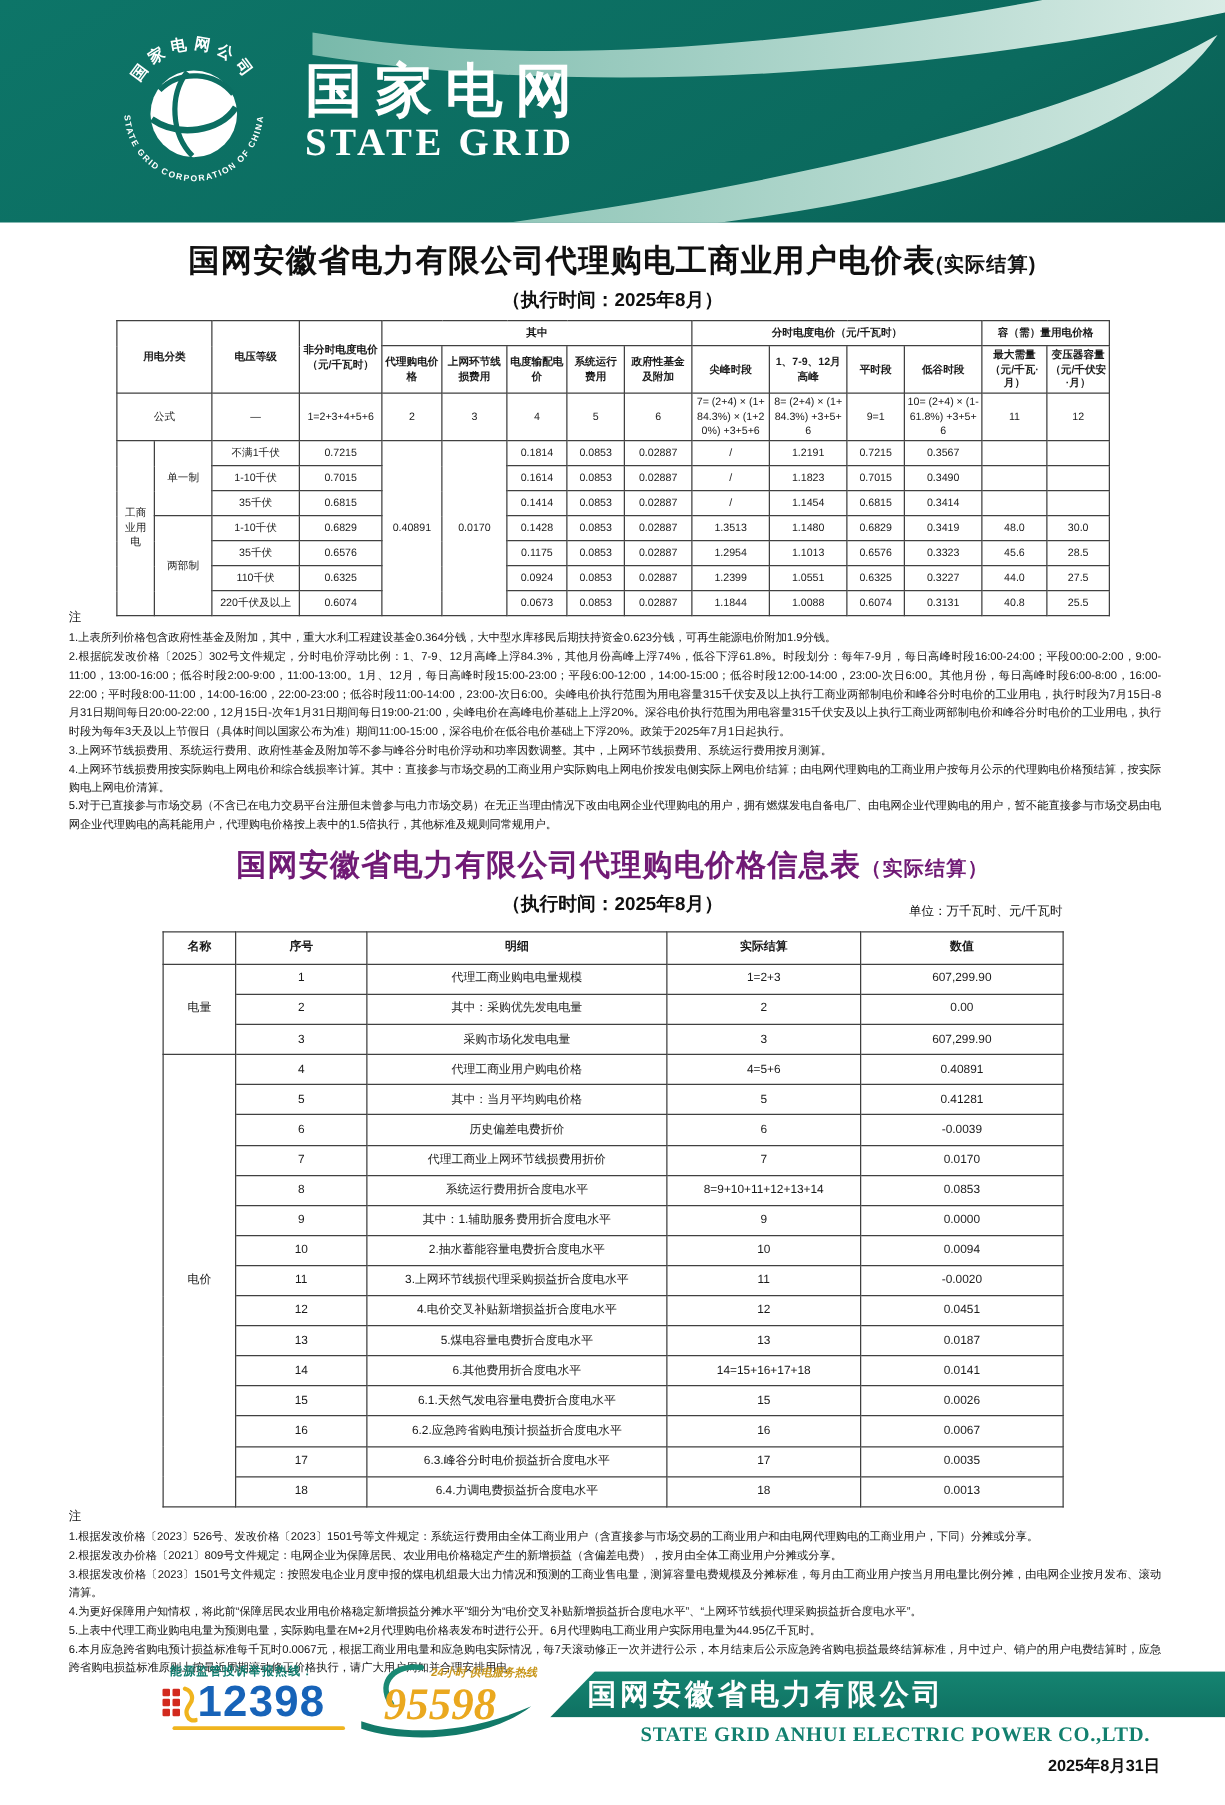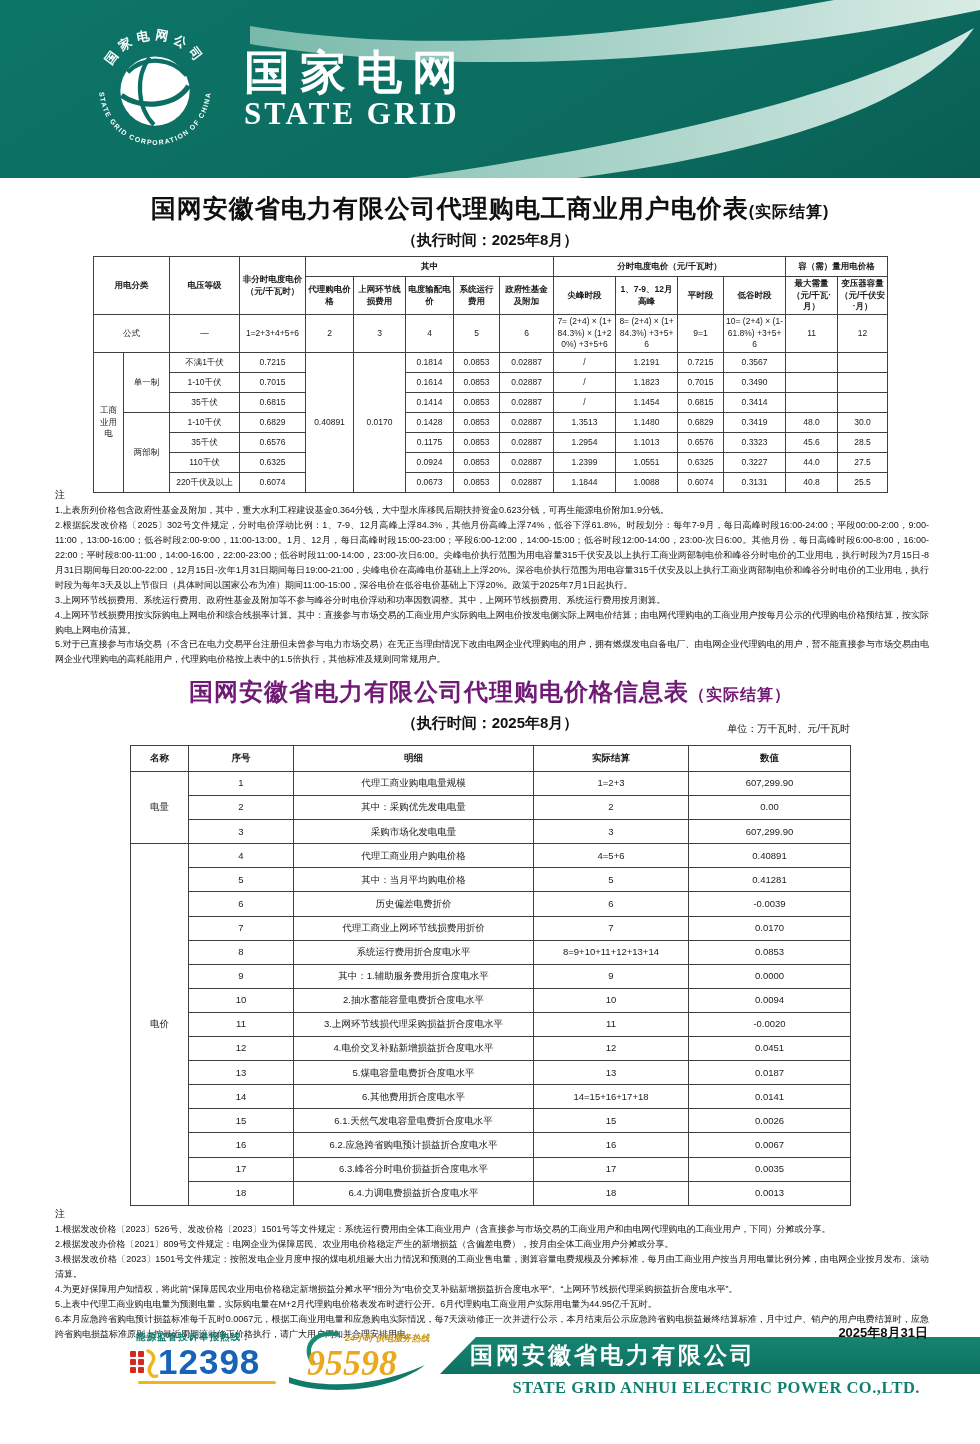--- a/index.html
+++ b/index.html
@@ -57,21 +57,21 @@
   .hotline-bar { height:3px; background:#f0b41e; width:138px; margin-top:2px; margin-left:10px; border-radius:2px; }
 
   .service-logo { position:absolute; left:283px; top:1327px; }
 
   .company-band { position:absolute; top:1337px; right:0; width:540px; height:37px;
     background:linear-gradient(180deg,#158471 0%,#0f7162 100%);
     clip-path:polygon(36px 0, 100% 0, 100% 100%, 0 100%);
     display:flex; align-items:center; }
   .company-cn { color:#fff; font-weight:bold; font-size:23px; letter-spacing:3px; padding-left:30px; }
   .company-en { position:absolute; top:1378px; right:60px; color:#13806f; font-family:"Liberation Serif","DejaVu Serif",serif; font-weight:bold; font-size:16.5px; letter-spacing:0.5px; }
-  .doc-date { position:absolute; top:1324px; right:52px; color:#101010; font-weight:bold; font-size:13px; }
+  .doc-date { position:absolute; top:1404px; right:52px; color:#101010; font-weight:bold; font-size:13px; }
 </style>
 </head>
 <body>
 
 <div class="page">
 
   <div class="masthead">
     <svg class="swoosh" width="980" height="178" viewBox="0 0 980 178">
       <defs>
         <linearGradient id="gA" x1="0" y1="0" x2="1" y2="0">

